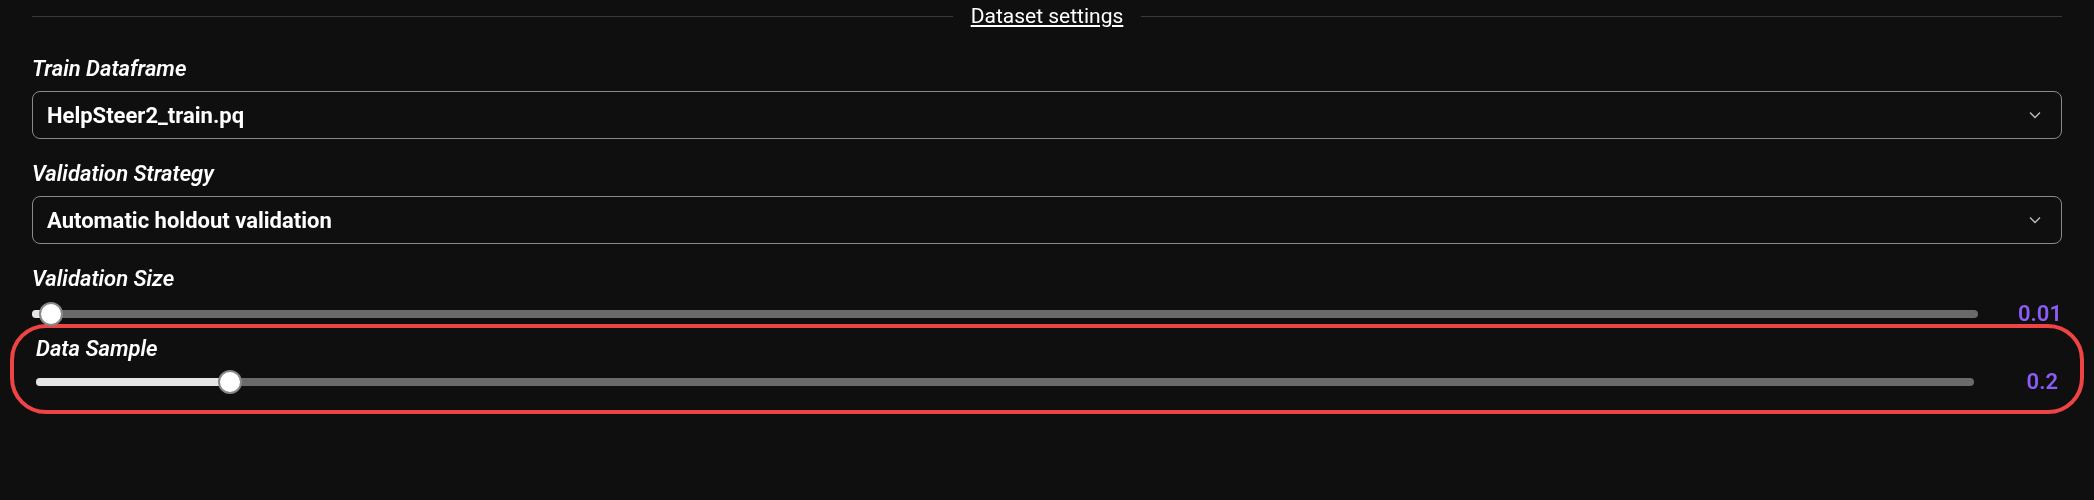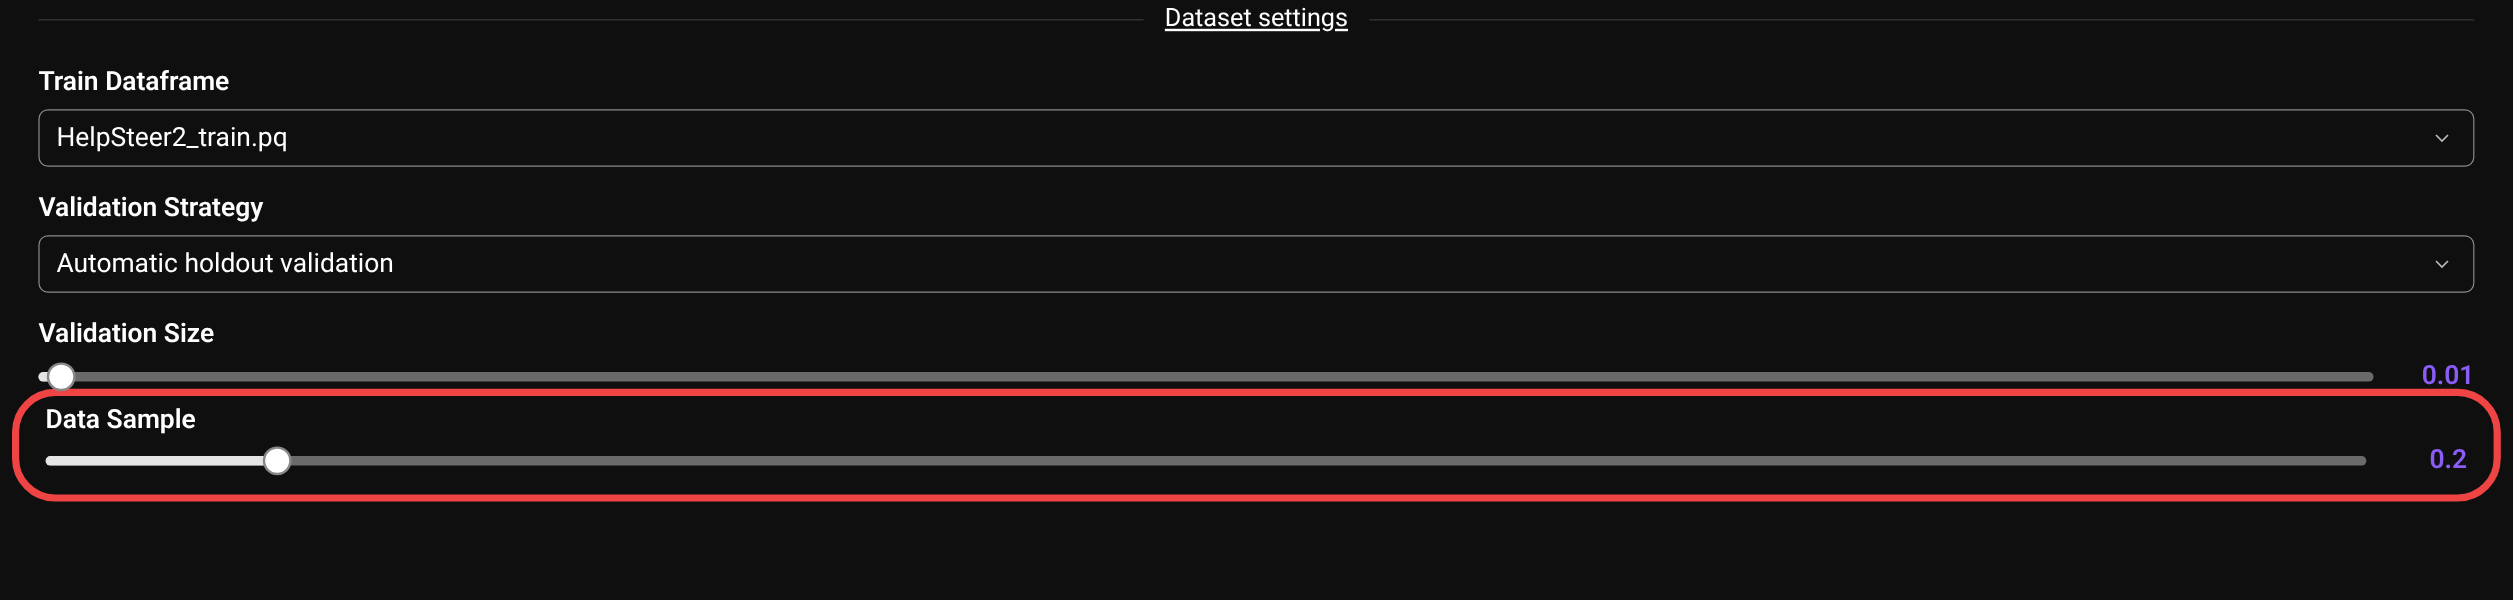--- a/index.html
+++ b/index.html
@@ -41,37 +41,38 @@
   }
   .field {
     margin-bottom: 22px;
   }
   .field-label {
     font-size: 22px;
     font-weight: 600;
     color: #ffffff;
     margin-bottom: 10px;
     display: block;
+    font-style: italic;
   }
   .select-box {
     width: 100%;
     height: 48px;
     background: #0f0f0f;
     border: 1px solid #8a8a8a;
     border-radius: 8px;
     display: flex;
     align-items: center;
     justify-content: space-between;
     padding: 0 16px 0 14px;
     cursor: pointer;
   }
   .select-value {
     font-size: 22px;
     color: #ffffff;
-    font-weight: 400;
+    font-weight: 700;
     text-align: right;
   }
   .chevron {
     width: 20px;
     height: 20px;
     display: flex;
     align-items: center;
     justify-content: center;
   }
   .chevron svg {
@@ -113,21 +114,21 @@
     cursor: grab;
   }
   .slider-value {
     font-size: 22px;
     font-weight: 600;
     color: #8b5cf6;
     min-width: 56px;
     text-align: right;
   }
   .highlighted {
-    border: 6px solid #ef4444;
+    border: 4px solid #ef4444;
     border-radius: 36px;
     padding: 8px 22px 16px 22px;
     margin-left: -22px;
     margin-right: -22px;
     margin-top: -4px;
   }
   .highlighted .field-label {
     margin-bottom: 8px;
   }
   .field.slider-field { margin-bottom: 2px; }

